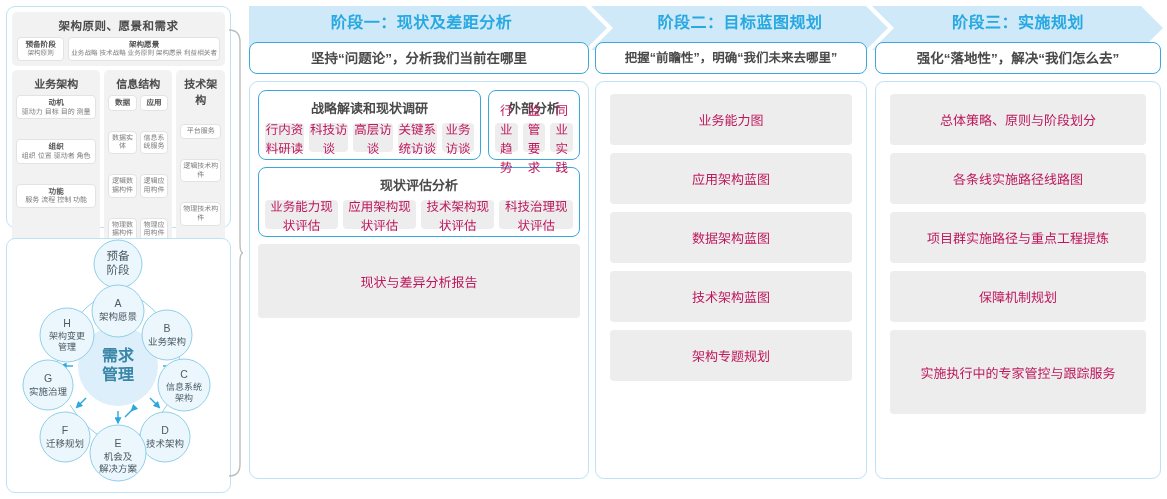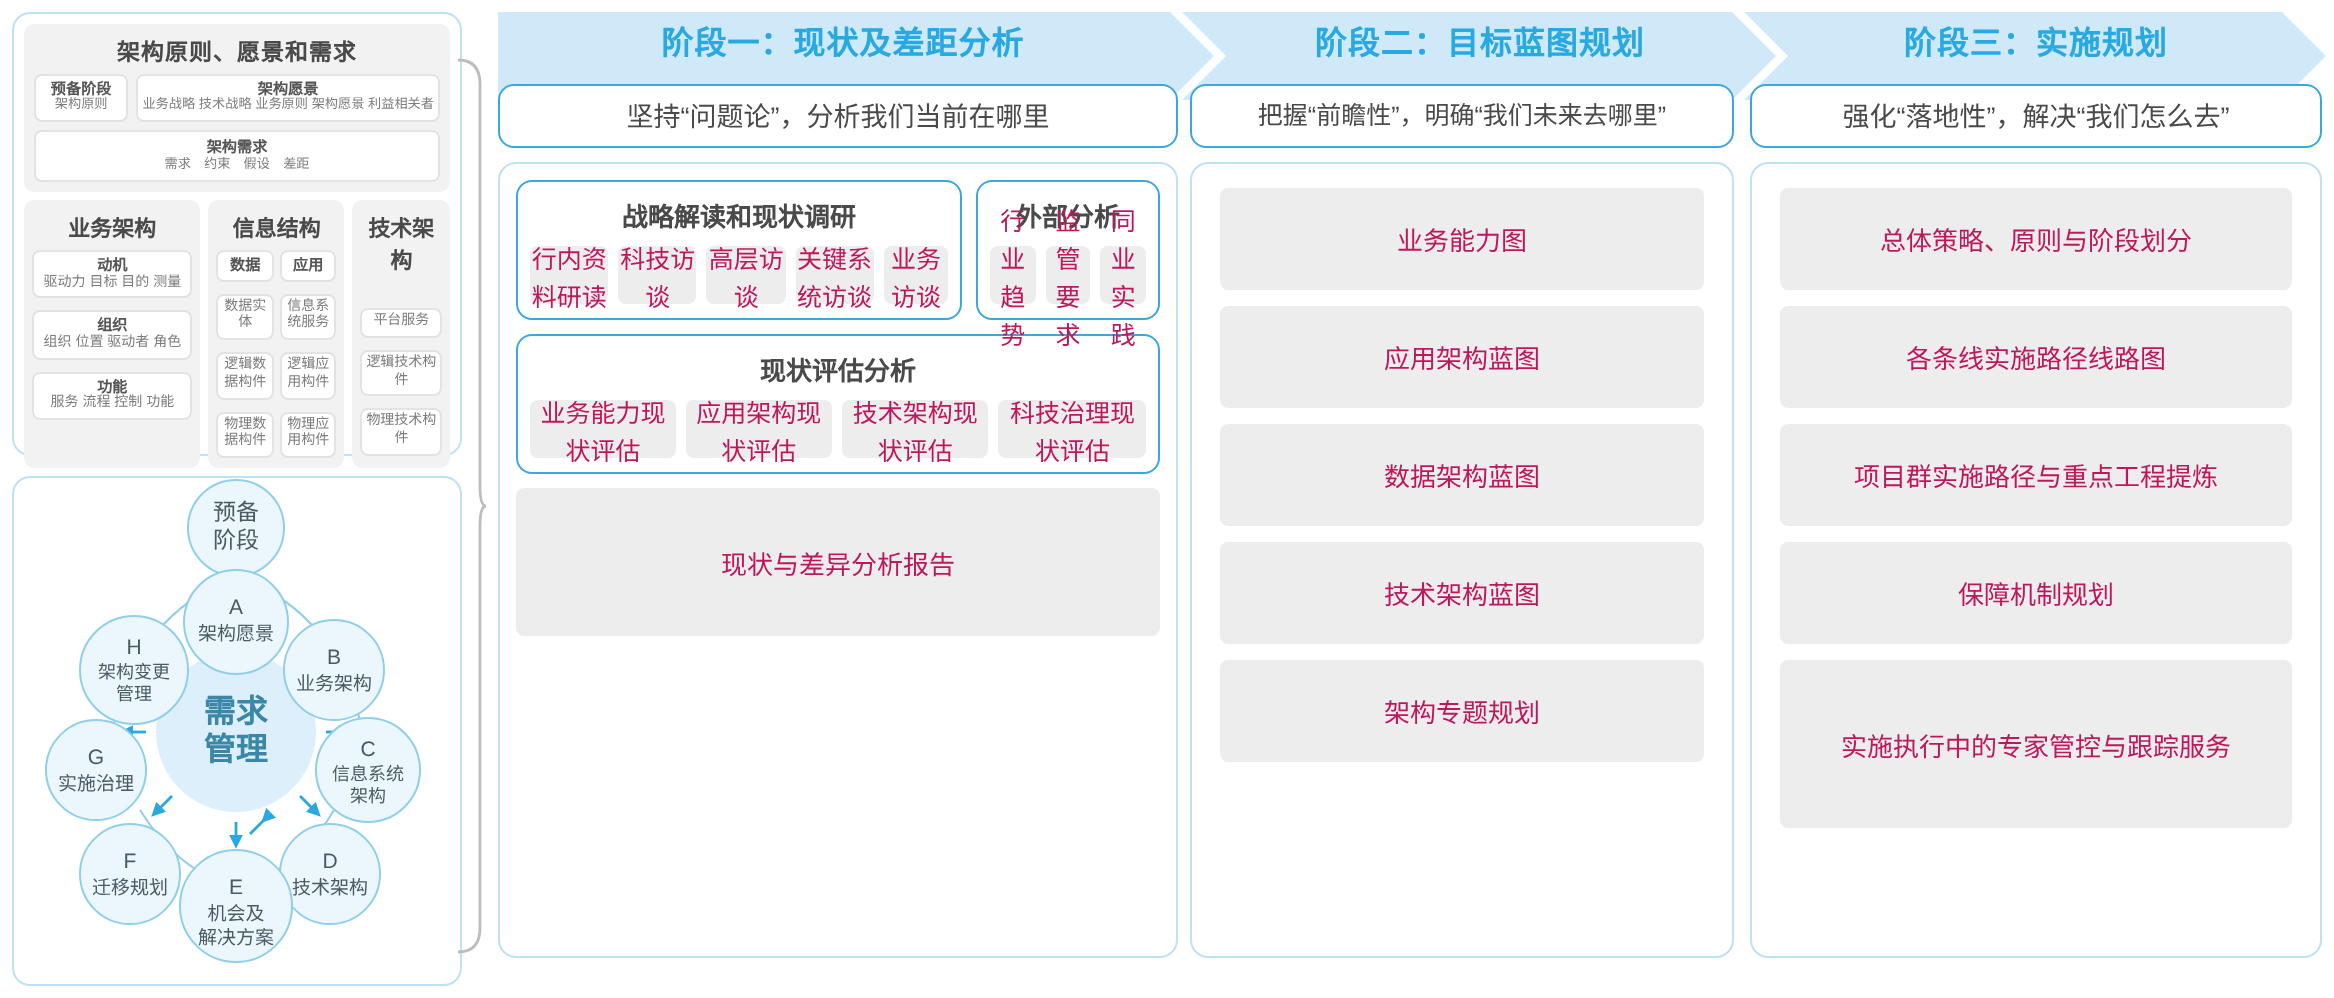--- a/index.html
+++ b/index.html
@@ -48,21 +48,21 @@
   .prep{width:52px;display:flex;flex-direction:column;justify-content:center;}
   .vision{flex:1;display:flex;flex-direction:column;justify-content:center;}
   .reqbox{margin-top:4px;width:100%;display:flex;flex-direction:column;justify-content:center;padding:3px 2px;}
 
   .three-col{display:flex;gap:4px;margin-bottom:4px;}
   .tc{background:#f2f2f2;border-radius:5px;padding:4px 4px 5px 4px;box-sizing:border-box;}
   .tc-head{text-align:center;font-weight:bold;font-size:11px;color:#4a4a4a;margin:1px 0 4px 0;}
   .tc-biz{width:95px;}
   .tc-info{width:73px;}
   .tc-tech{width:52px;}
-  .stack{display:flex;flex-direction:column;gap:6px;}
+  .stack{display:flex;flex-direction:column;gap:20px;}
   .stack .cellbox{padding:2px 1px;}
   .info-cols{display:flex;gap:3px;}
   .info-cols .stack{flex:1;}
   .mini{font-size:7px;color:#7d7d7d;line-height:1.25;}
   .mini-b{font-weight:bold;font-size:7.6px;color:#565656;line-height:1.25;}
 
   .impl-wrap{background:#f2f2f2;border-radius:5px;padding:4px 5px;display:flex;gap:5px;align-items:stretch;}
   .impl-label{
     font-weight:bold;font-size:11px;color:#4a4a4a;line-height:1.2;
     display:flex;flex-direction:column;justify-content:center;text-align:center;width:34px;
@@ -77,21 +77,21 @@
   .hdr-band{position:absolute;left:0;top:0;}
   .hdr-text{
     position:absolute;top:12px;height:22px;line-height:22px;
     font-weight:bold;font-size:16px;color:#29a9e1;text-align:center;
     letter-spacing:.5px;
   }
   .phase-col{position:absolute;top:42px;}
   .sub-banner{
     border:1px solid #3aa7dd;border-radius:8px;background:#fff;
     height:32px;line-height:31px;text-align:center;
-    font-weight:normal;font-size:13.5px;color:#4a4a4a;
+    font-weight:bold;font-size:13.5px;color:#4a4a4a;
     box-sizing:border-box;
   }
   .body-panel{
     margin-top:7px;border:1px solid #bfe1f5;border-radius:9px;background:#fff;
     box-sizing:border-box;padding:8px;
   }
   .group-box{
     border:1px solid #3aa7dd;border-radius:8px;background:#fff;
     box-sizing:border-box;padding:6px 6px 7px 6px;
   }
@@ -130,24 +130,20 @@
         <div class="togaf-title">架构原则、愿景和需求</div>
         <div class="row">
           <div class="cellbox prep">
             <div class="cb-title">预备阶段</div>
             <div class="cb-sub">架构原则</div>
           </div>
           <div class="cellbox vision">
             <div class="cb-title">架构愿景</div>
             <div class="cb-sub">业务战略 技术战略 业务原则 架构愿景 利益相关者</div>
           </div>
-        </div>
-        <div class="cellbox reqbox">
-          <div class="cb-title">架构需求</div>
-          <div class="cb-sub">需求　约束　假设　差距</div>
         </div>
       </div>
 
       <div class="three-col">
 
         <div class="tc tc-biz">
           <div class="tc-head">业务架构</div>
           <div class="stack">
             <div class="cellbox">
               <div class="mini-b">动机</div>

